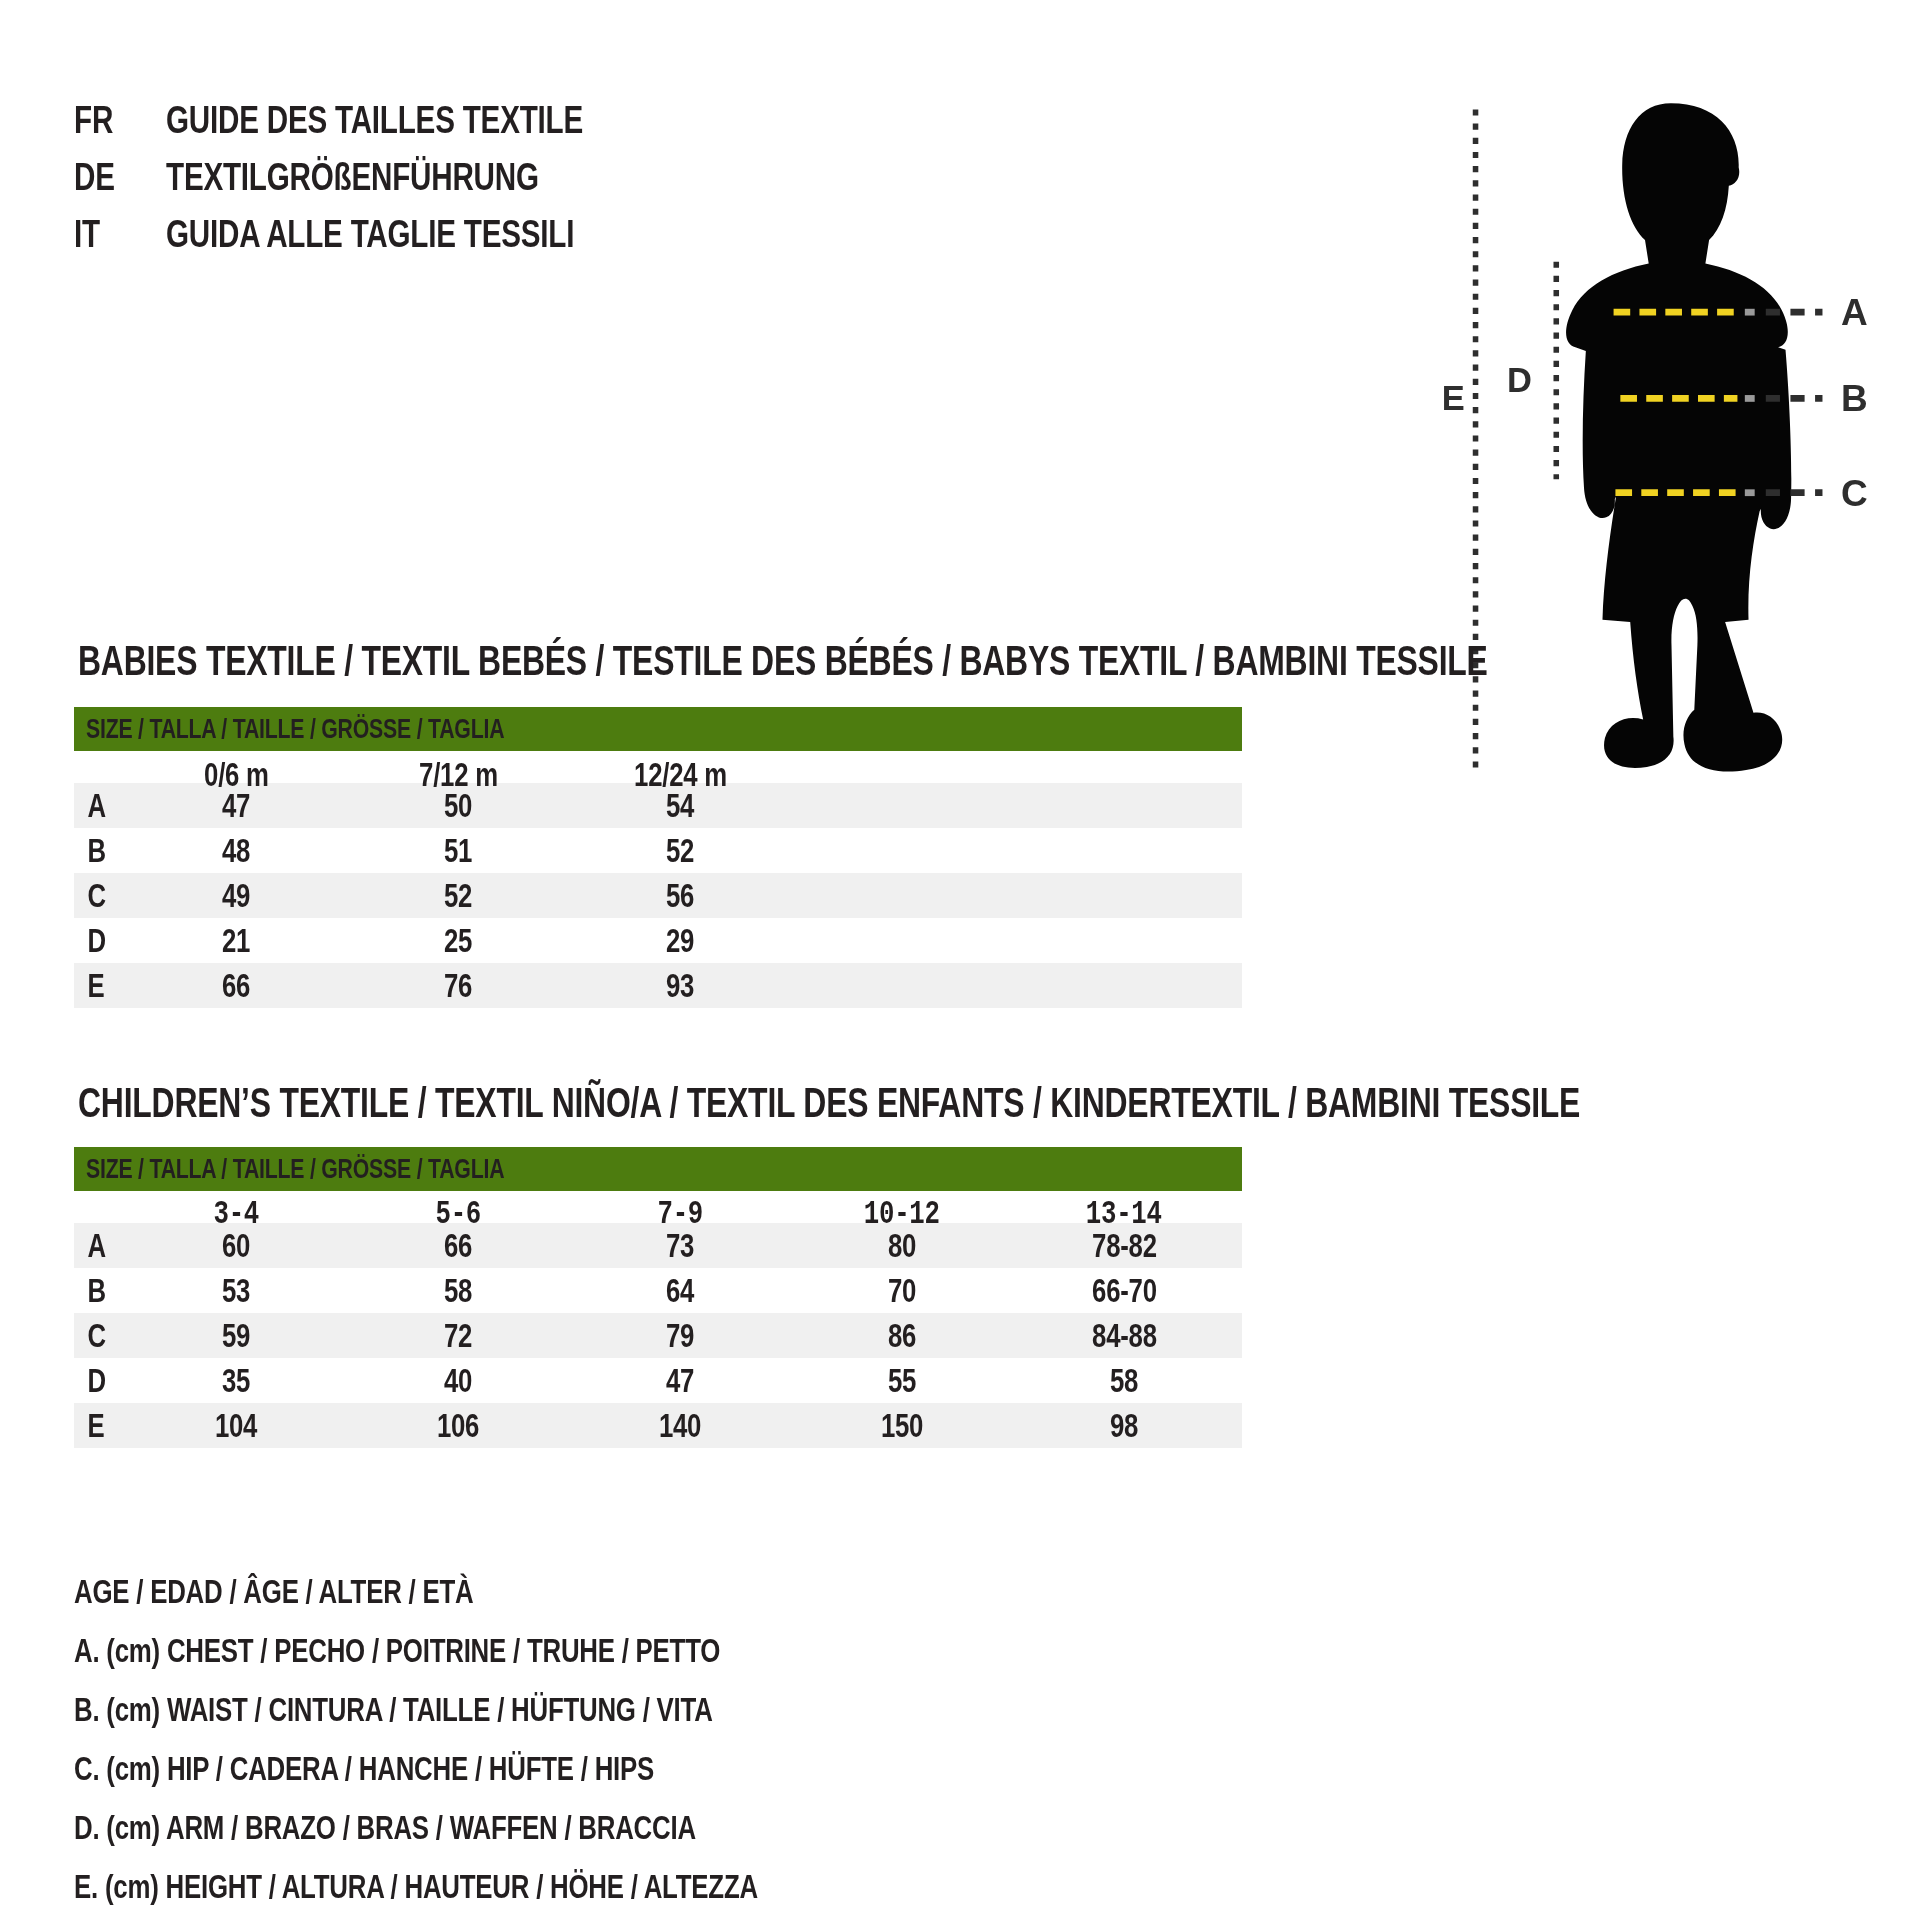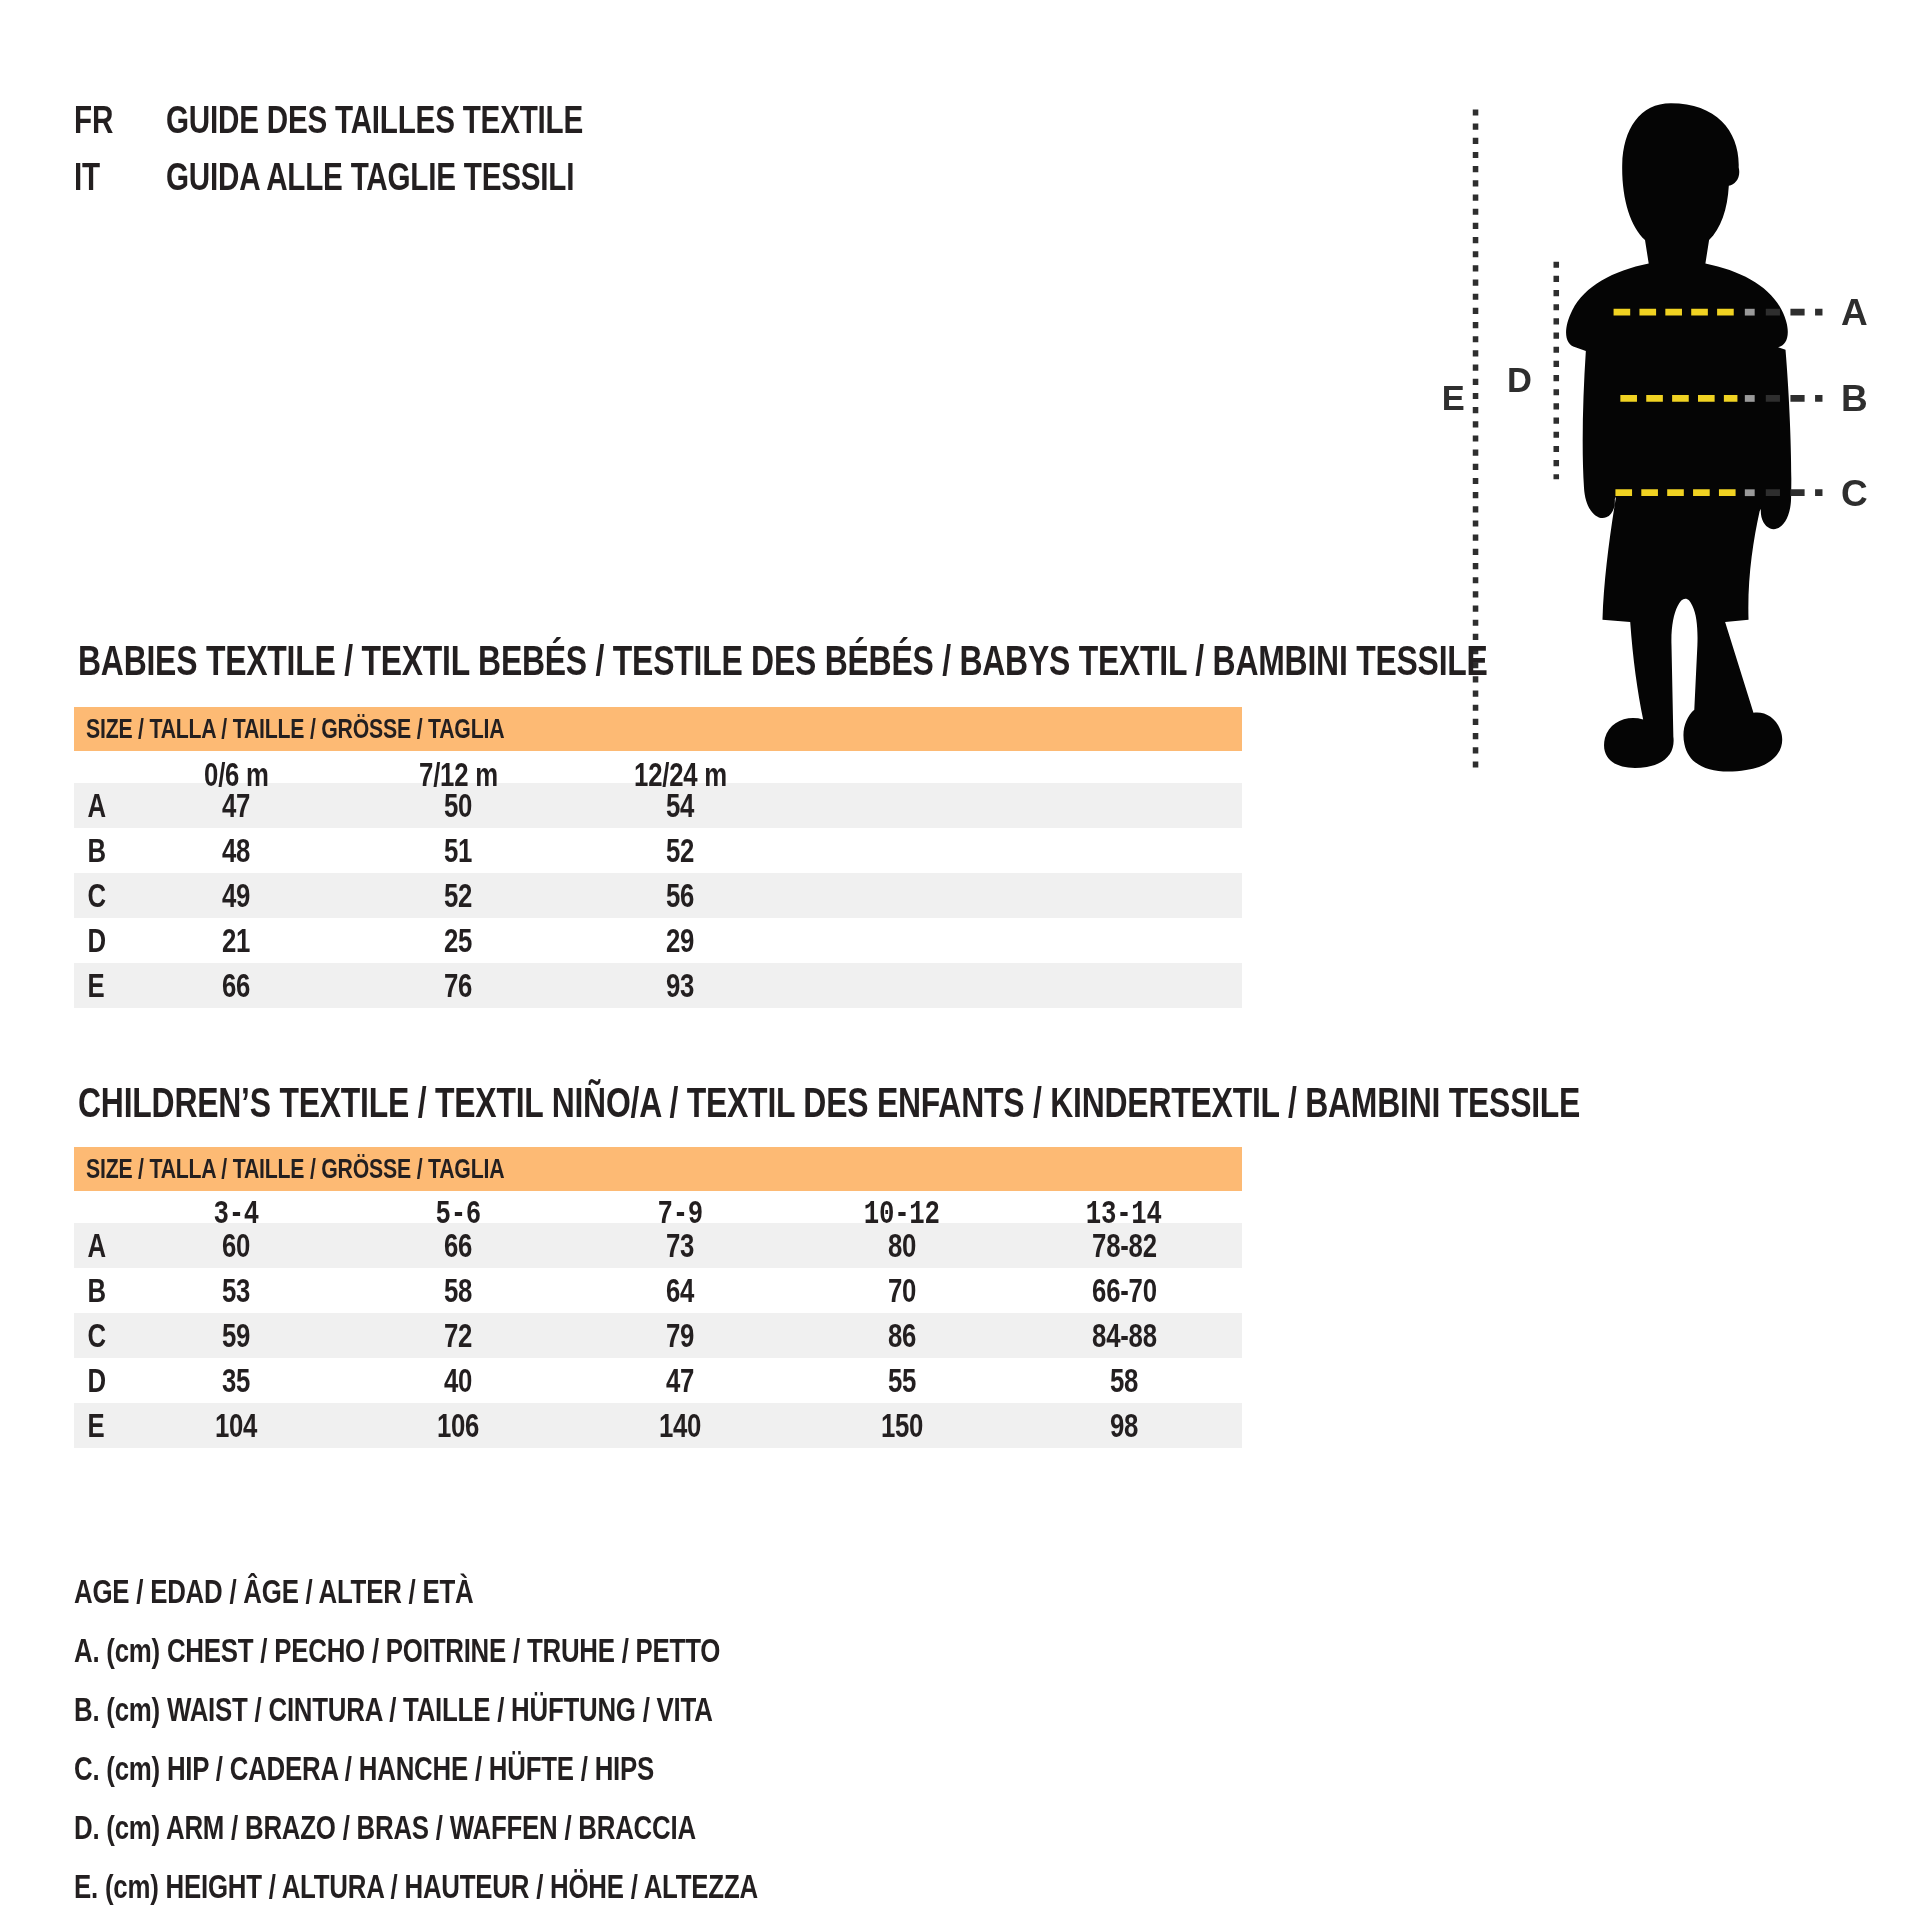--- a/index.html
+++ b/index.html
@@ -17,41 +17,42 @@
 
   
   .section-title{position:absolute;left:78px;font-size:42px;font-weight:700;line-height:39px}
   #babies-title{top:641px}
   #children-title{top:1083px}
 
   
   .size-table{position:absolute;left:74px;width:1168px}
   #babies-table{top:707px}
   #children-table{top:1147px}
-  .size-bar{height:44px;background:#fdba74;font-size:28px;font-weight:700;line-height:44px;padding-left:12.3px;box-sizing:border-box}
+  .size-bar{height:44px;background:#4d7c0f;font-size:28px;font-weight:700;line-height:44px;padding-left:12.3px;box-sizing:border-box}
   .thead,.trow{display:grid}
   .thead{height:32px;line-height:47px;font-size:33px;font-weight:700}
   .trow{height:45px;line-height:45px;font-size:33px;font-weight:700}
   .trow.stripe{background:#f0f0f0}
   .cell{text-align:center}
   .rowlabel{text-align:left;padding-left:11px}
 
   
   .legend{position:absolute;left:74px;top:1562px}
   .legend-row{height:59px;line-height:59px;font-size:34px;font-weight:700}
 
   
   #figure-svg{position:absolute;left:1417px;top:86px}
   .figlabel{font-family:"Liberation Sans",sans-serif;font-weight:700;fill:#2e2e2e}
 </style>
 </head>
 <body>
 
 <div class="lang">
     <div class="lang-row"><span class="lang-code"><span class="cond">FR</span></span><span class="cond">GUIDE DES TAILLES TEXTILE</span></div>
+    <div class="lang-row"><span class="lang-code"><span class="cond">DE</span></span><span class="cond">TEXTILGRÖßENFÜHRUNG</span></div>
     <div class="lang-row"><span class="lang-code"><span class="cond">IT</span></span><span class="cond">GUIDA ALLE TAGLIE TESSILI</span></div>
   </div>
 
 <svg id="figure-svg" width="509" height="721" viewBox="2300 140 826 1170">
 
   <line x1="2395" y1="178" x2="2395" y2="1250" stroke="#2e2e2e" stroke-width="9" stroke-dasharray="10 13"></line>
 
   <line x1="2526" y1="425" x2="2526" y2="778" stroke="#2e2e2e" stroke-width="9" stroke-dasharray="10 13"></line>
 
   <path fill="#050505" d="

